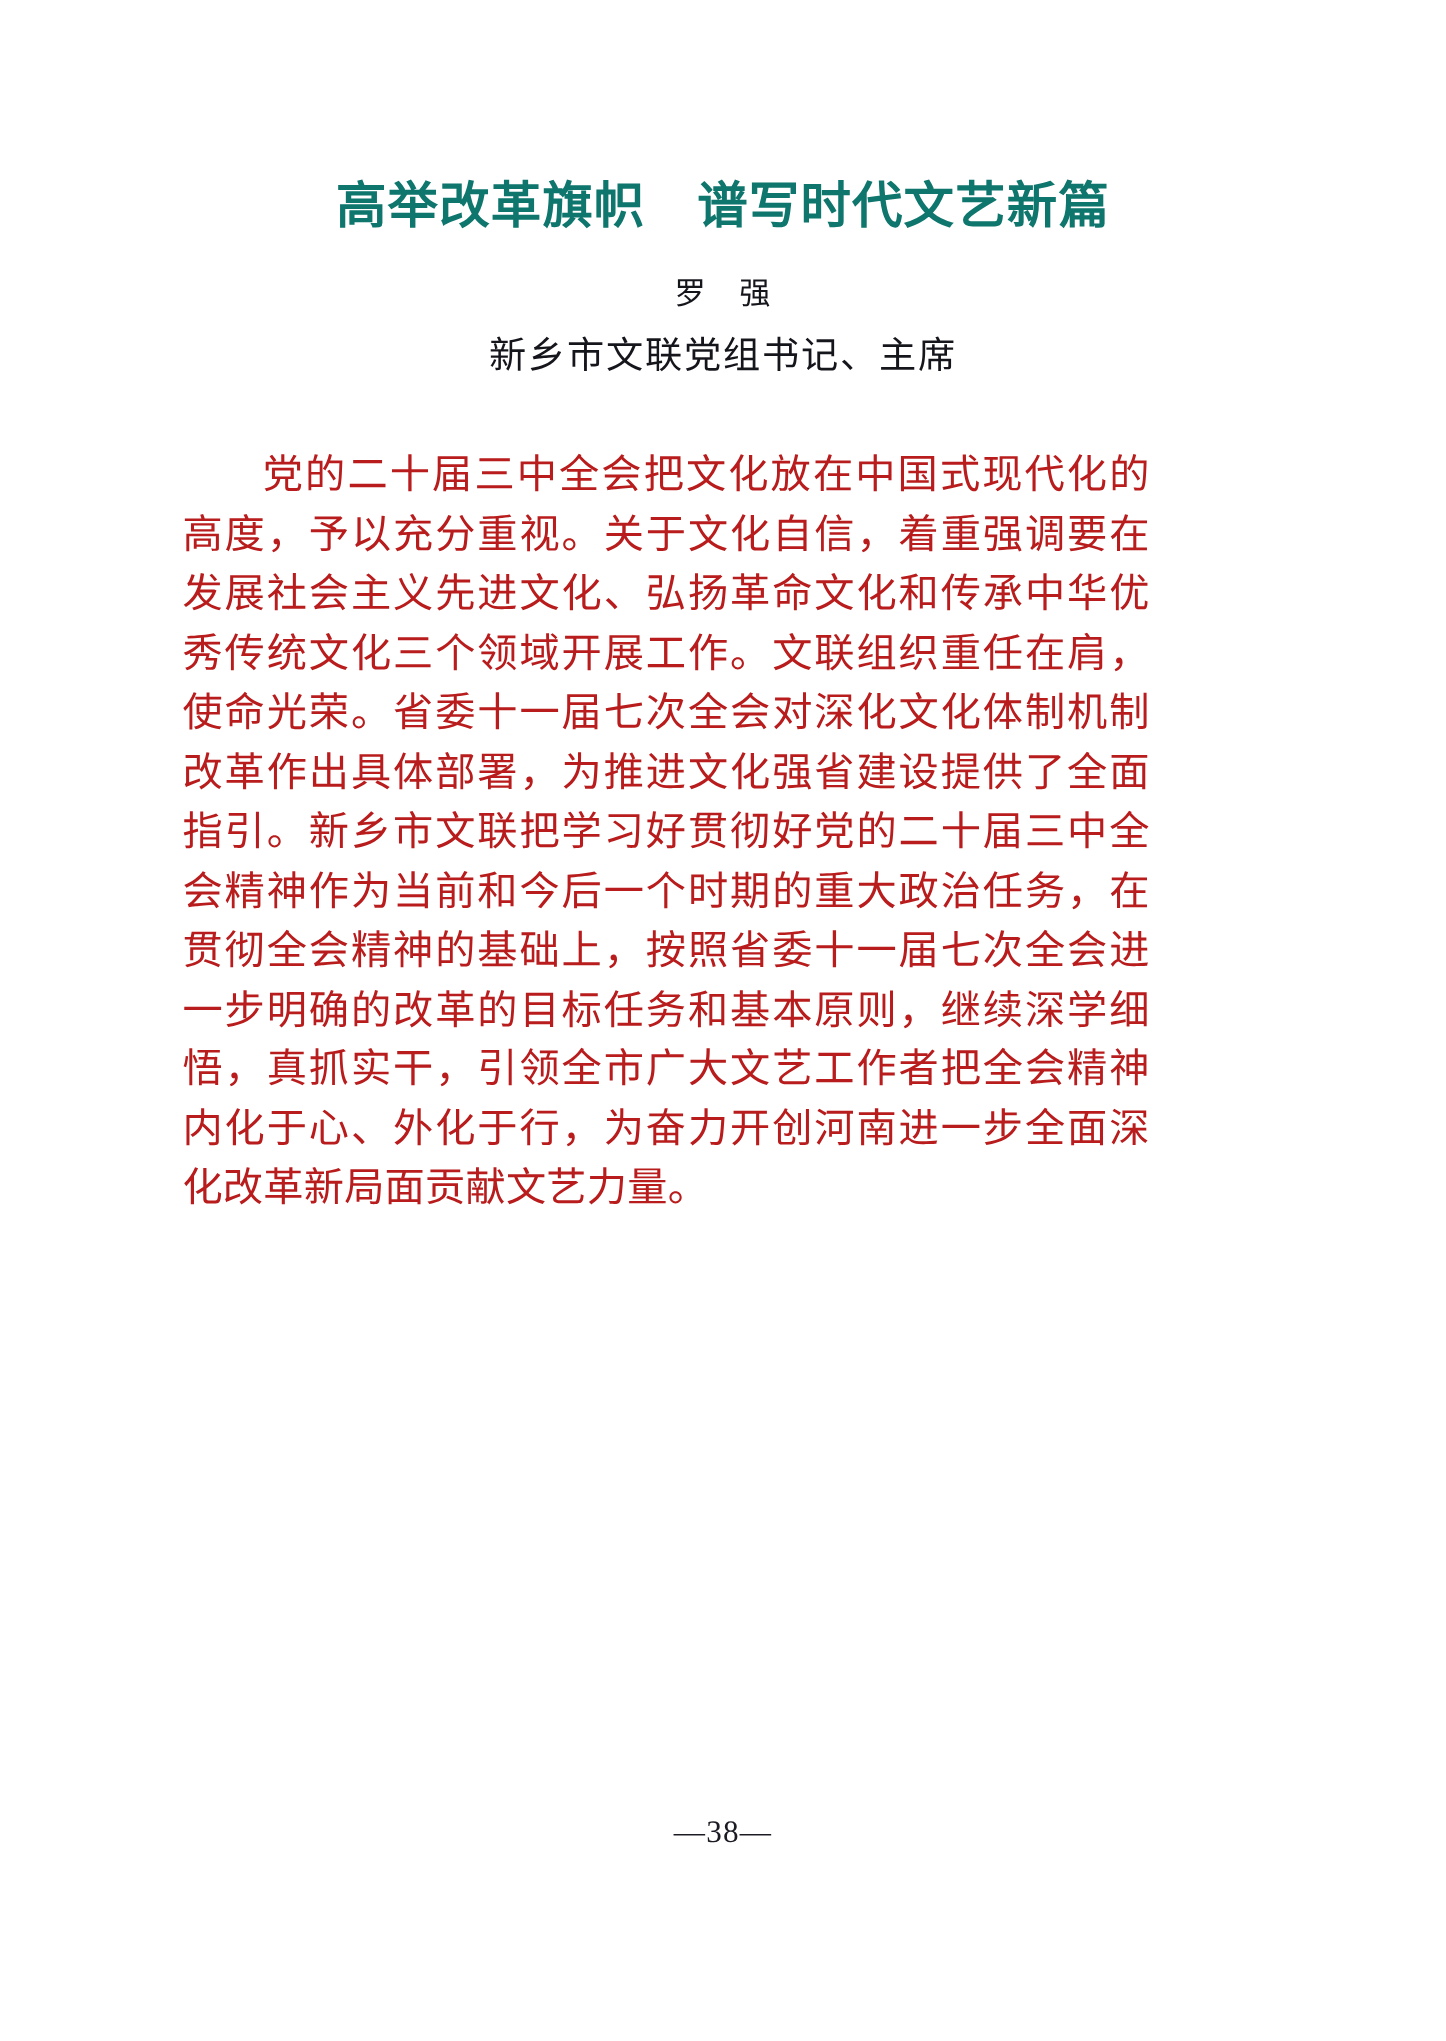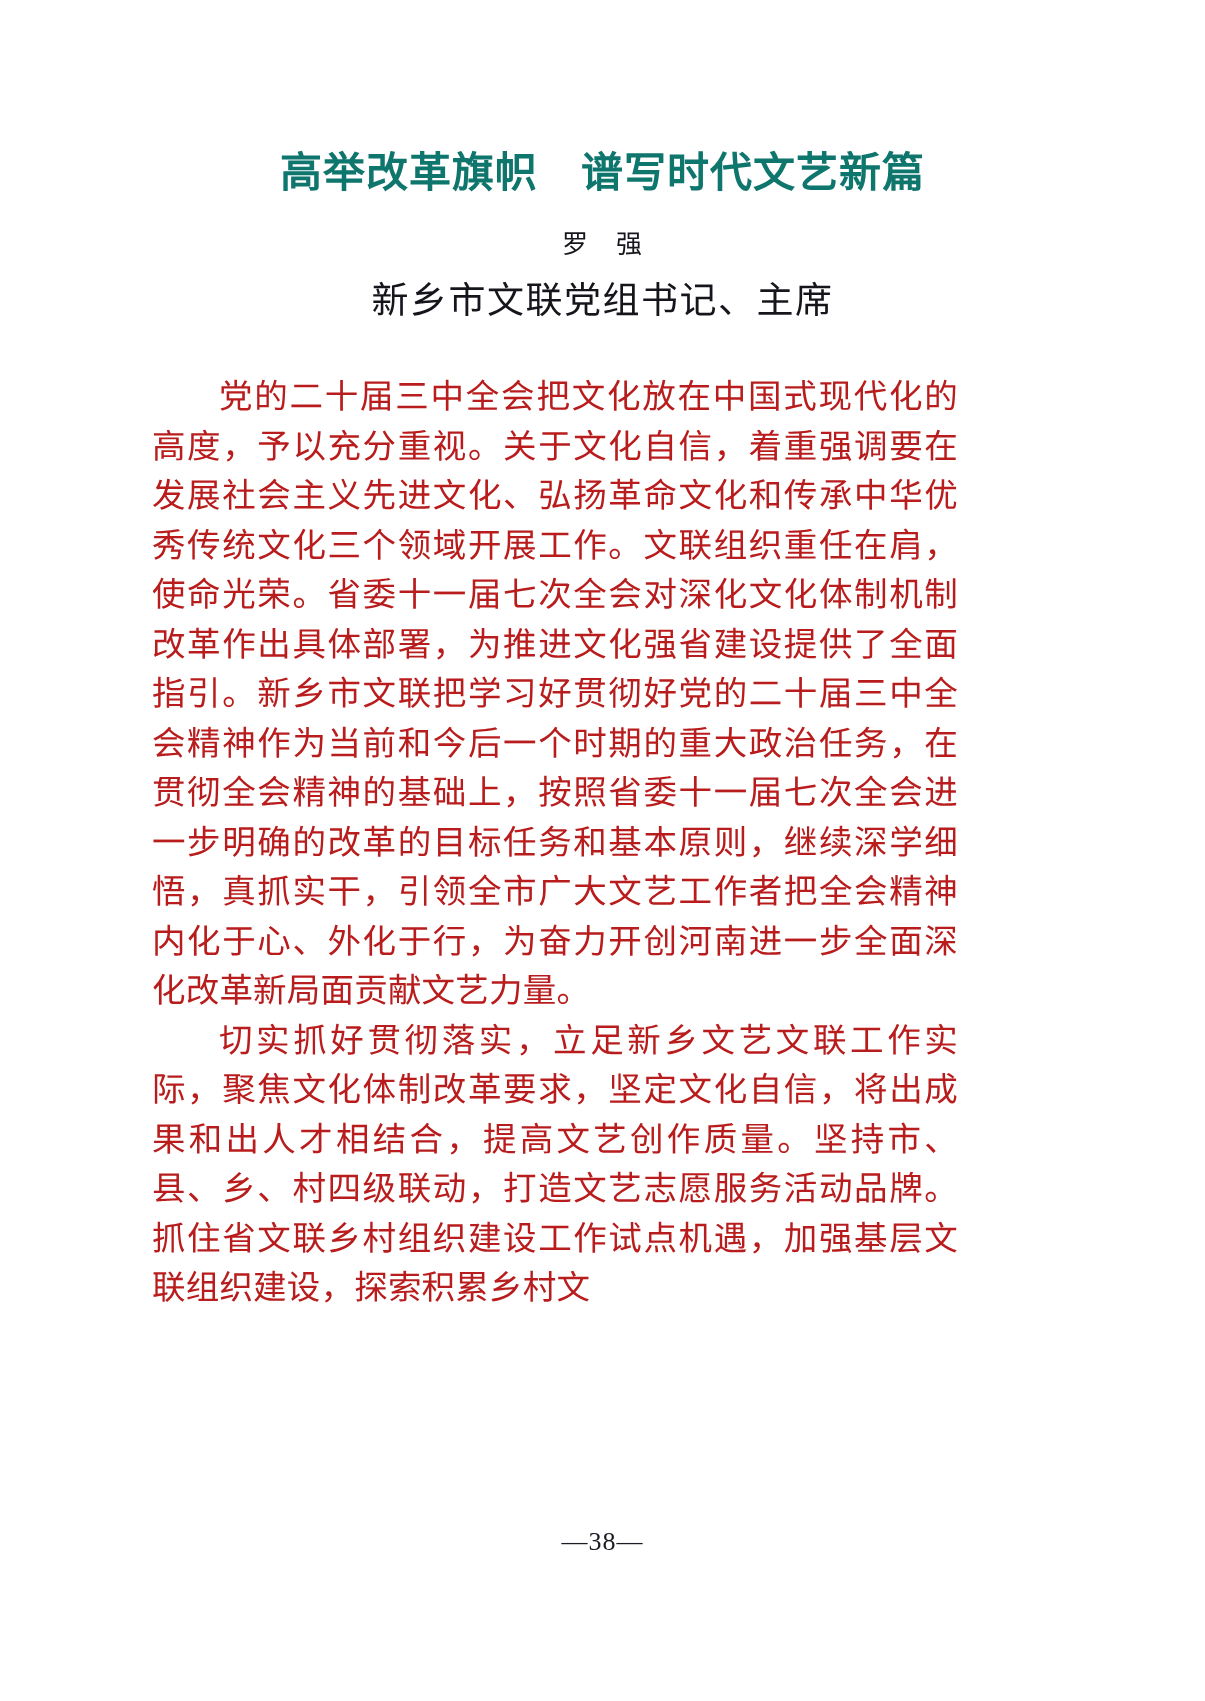--- a/index.html
+++ b/index.html
@@ -45,21 +45,21 @@
     line-height: 1.25;
     color: #15151c;
     margin: 0;
     padding-top: 30px;
     white-space: pre;
     letter-spacing: 1px;
   }
 
   .affiliation-line {
     font-family: "Liberation Serif", "DejaVu Serif", serif;
-    font-size: 37px;
+    font-size: 31px;
     line-height: 1.25;
     color: #15151c;
     margin: 0;
     padding-top: 16px;
     white-space: pre;
     letter-spacing: 1.5px;
   }
 
   
   .body-area {
@@ -84,21 +84,21 @@
 
   .para + .para {
     margin-top: 0;
   }
 
   
   .page-footer {
     position: absolute;
     left: 0;
     right: 0;
-    bottom: 144px;
+    bottom: 159px;
     text-align: center;
   }
 
   .page-number {
     font-family: "Liberation Serif", "DejaVu Serif", serif;
     font-size: 26px;
     color: #1b1b24;
     letter-spacing: 1px;
     white-space: pre;
   }
@@ -109,20 +109,19 @@
 <div class="page">
 
   <div class="title-block">
     <h1 class="doc-title">高举改革旗帜　谱写时代文艺新篇</h1>
     <p class="author-line">罗　强</p>
     <p class="affiliation-line">新乡市文联党组书记、主席</p>
   </div>
 
   <div class="body-area">
     <p class="para">党的二十届三中全会把文化放在中国式现代化的高度，予以充分重视。关于文化自信，着重强调要在发展社会主义先进文化、弘扬革命文化和传承中华优秀传统文化三个领域开展工作。文联组织重任在肩，使命光荣。省委十一届七次全会对深化文化体制机制改革作出具体部署，为推进文化强省建设提供了全面指引。新乡市文联把学习好贯彻好党的二十届三中全会精神作为当前和今后一个时期的重大政治任务，在贯彻全会精神的基础上，按照省委十一届七次全会进一步明确的改革的目标任务和基本原则，继续深学细悟，真抓实干，引领全市广大文艺工作者把全会精神内化于心、外化于行，为奋力开创河南进一步全面深化改革新局面贡献文艺力量。</p>
-    <p class="para">切实抓好贯彻落实，立足新乡文艺文联工作实际，聚焦文化体制改革要求，坚定文化自信，将出成果和出人才相结合，提高文艺创作质量。坚持市、县、乡、村四级联动，打造文艺志愿服务活动品牌。抓住省文联乡村组织建设工作试点机遇，加强基层文联组织建设，探索积累乡村文</p>
   </div>
 
   <div class="page-footer">
     <span class="page-number">—38—</span>
   </div>
 
 </div>
 
 </body></html>

